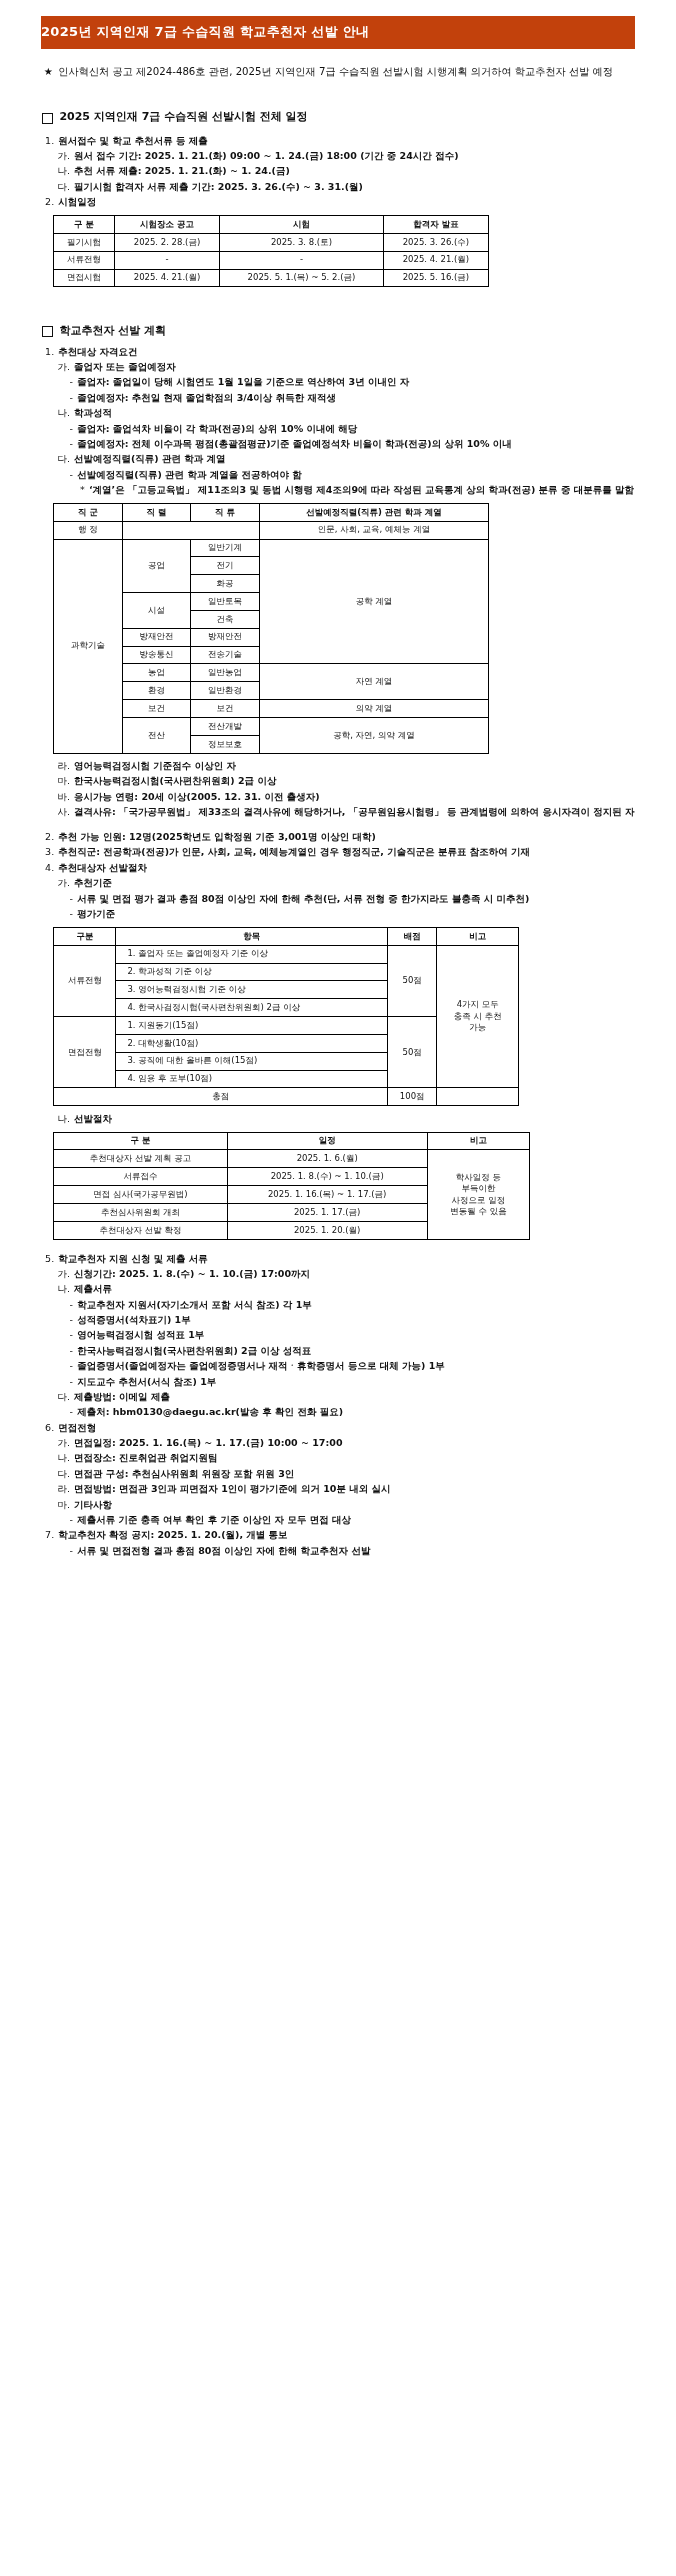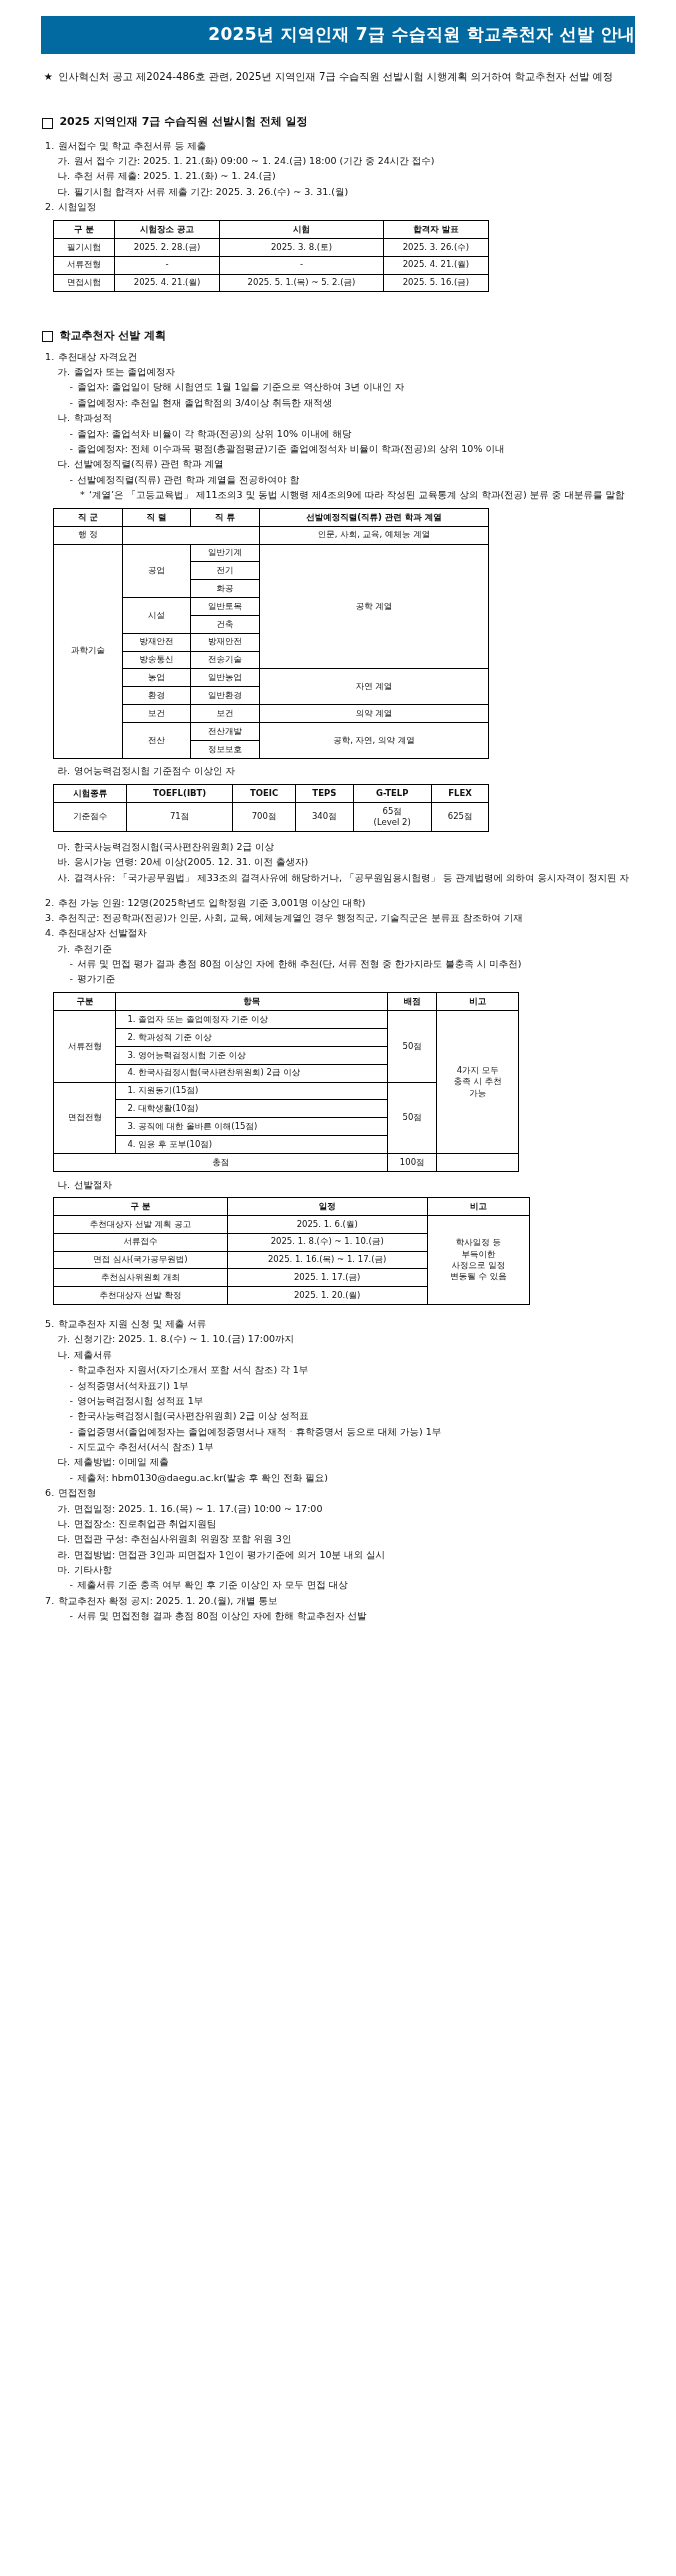--- a/index.html
+++ b/index.html
@@ -1,26 +1,26 @@
 <!DOCTYPE html>
 <html lang="ko" style="font-size:11px"><head>
 <meta charset="utf-8">
 <style>
   html,body{margin:0;padding:0;background:#ffffff;}
   body{width:676px;font-family:"DejaVu Sans","Liberation Sans",sans-serif;color:#111;}
   .page{width:676px;min-height:2576px;box-sizing:border-box;padding:12.3px 41px 20.4px 41px;}
-  .titlebar{background:#0369a1;color:#fff;text-align:right;font-size:17px;font-weight:bold;padding:6.8px 0 7.5px 0;letter-spacing:0.3px;margin:4.1px 0 15px 0;}
+  .titlebar{background:#c2410c;color:#fff;text-align:left;font-size:13px;font-weight:bold;padding:6.8px 0 7.5px 0;letter-spacing:0.3px;margin:4.1px 0 15px 0;}
   .star-line{display:flex;gap:5.5px;font-size:10.2px;line-height:1.55;margin:0 0 12.3px 2.7px;}
   .star-line .st{flex:0 0 auto;font-size:10.2px;}
   .star-line .tx{flex:1 1 auto;}
   .sec-head{display:flex;gap:6.1px;align-items:center;font-size:11px;font-weight:bold;margin:13.6px 0 8.2px 1.4px;}
   .sec-head .box{display:inline-block;width:8.9px;height:8.9px;border:1.1px solid #111;margin-top:2.7px;flex:0 0 auto;}
   .ln{display:flex;gap:4.1px;}
   .ln .mk{flex:0 0 auto;}
-  .ln .tx{flex:1 1 auto;}
+  .ln .tx{flex:1 1 auto;font-weight:bold;}
   .ind1{margin-left:12.3px;}
   .ind2{margin-left:24.5px;}
   .ind3{margin-left:35px;}
   table{border-collapse:collapse;font-size:8.5px;}
   .tbl{margin:5.5px 0 6.8px 12.3px;border:0.7px solid #000;}
   .tbl th,.tbl td{border:0.7px solid #000;padding:2.7px 4.1px;text-align:center;vertical-align:middle;line-height:1.35;}
   .tbl th{font-weight:bold;}
   .tbl td.l{text-align:left;padding-left:11px;}
   .t-sched{width:436px;}
   .t-major{width:436px;padding-left:28px;}
@@ -223,42 +223,20 @@
           <td>정보보호</td>
         </tr>
       </tbody>
     </table>
 
   <div class="ln" style="font-size:9.5px;margin-left:16.4px;">
     <span class="mk">라.</span>
     <span class="tx">영어능력검정시험 기준점수 이상인 자</span>
   </div>
 
-  <table class="tbl t-eng" id="t-eng">
-      <thead>
-        <tr>
-          <th>시험종류</th>
-          <th>TOEFL(IBT)</th>
-          <th>TOEIC</th>
-          <th>TEPS</th>
-          <th>G-TELP</th>
-          <th>FLEX</th>
-        </tr>
-      </thead>
-      <tbody>
-        <tr>
-          <td>기준점수</td>
-          <td>71점</td>
-          <td>700점</td>
-          <td>340점</td>
-          <td>65점<br>(Level 2)</td>
-          <td>625점</td>
-        </tr>
-      </tbody>
-    </table>
 
   <div id="sec2-engnotes">
       <div style="font-size: 9.5px; line-height: 1.62; margin-left: 4.1px;">
         <div class="ln ind1">
           <span class="mk">마.</span>
           <span class="tx">한국사능력검정시험(국사편찬위원회) 2급 이상</span>
         </div>
         <div class="ln ind1">
           <span class="mk">바.</span>
           <span class="tx">응시가능 연령: 20세 이상(2005. 12. 31. 이전 출생자)</span>

